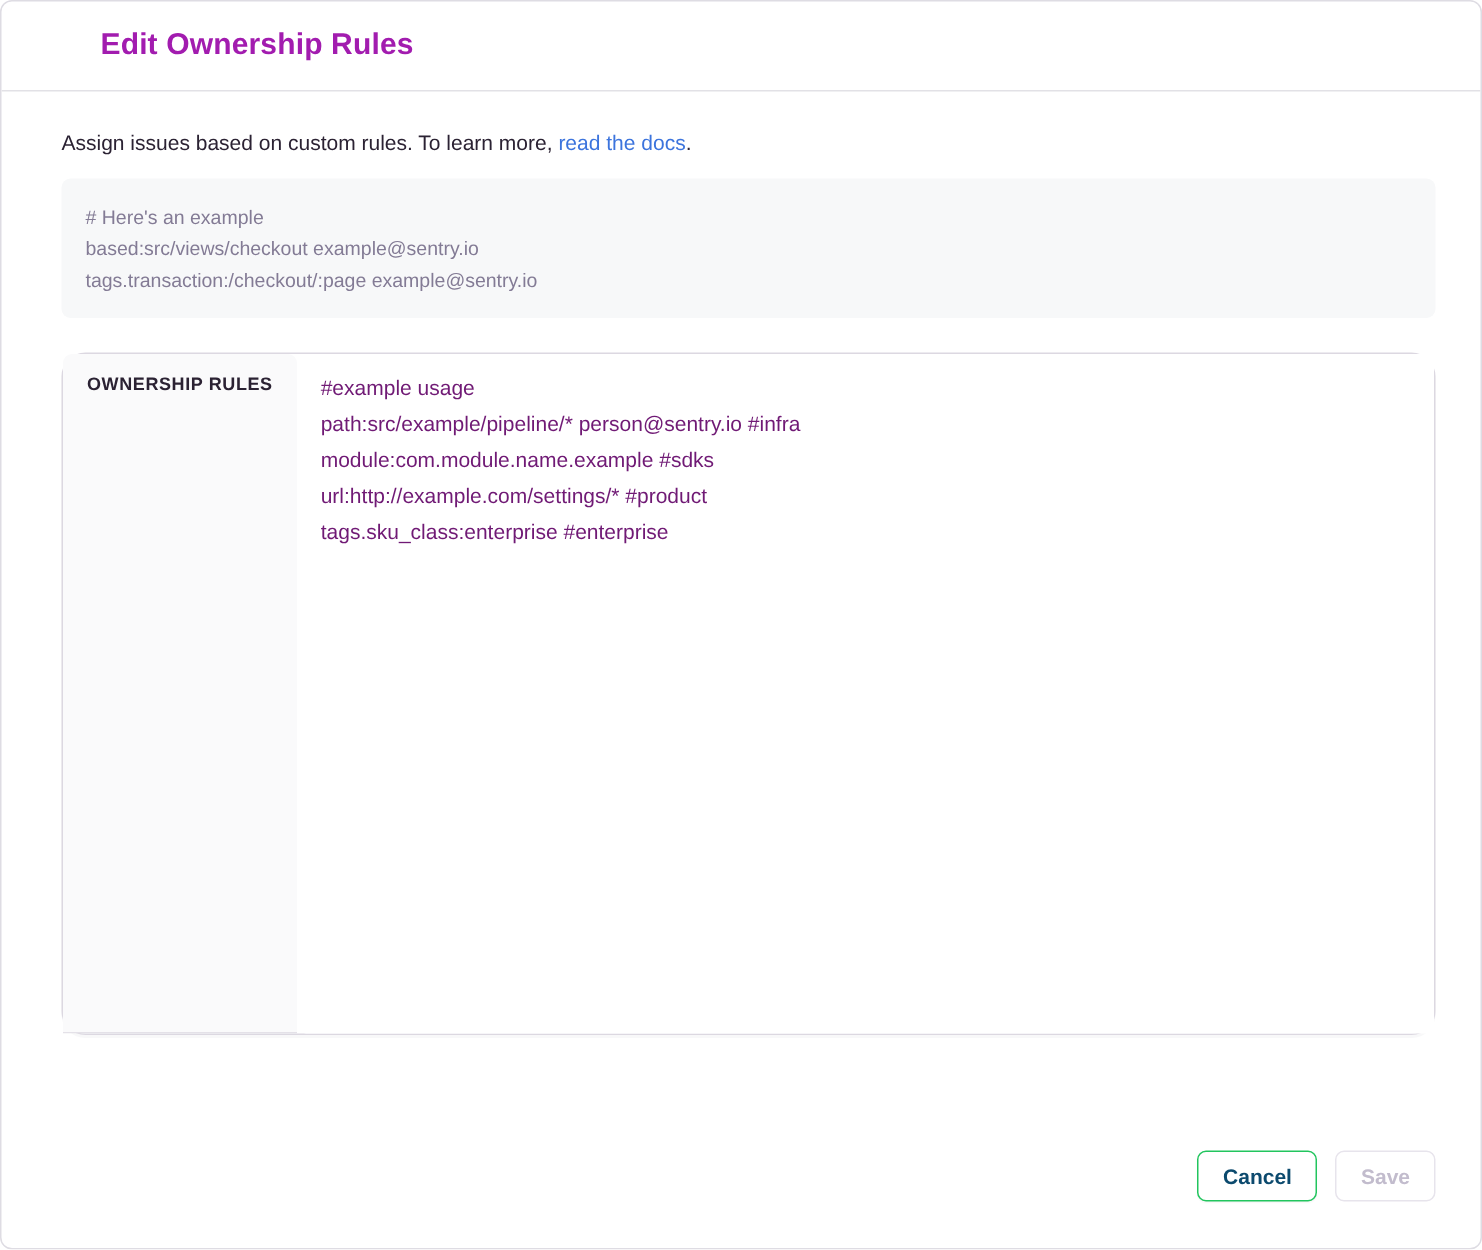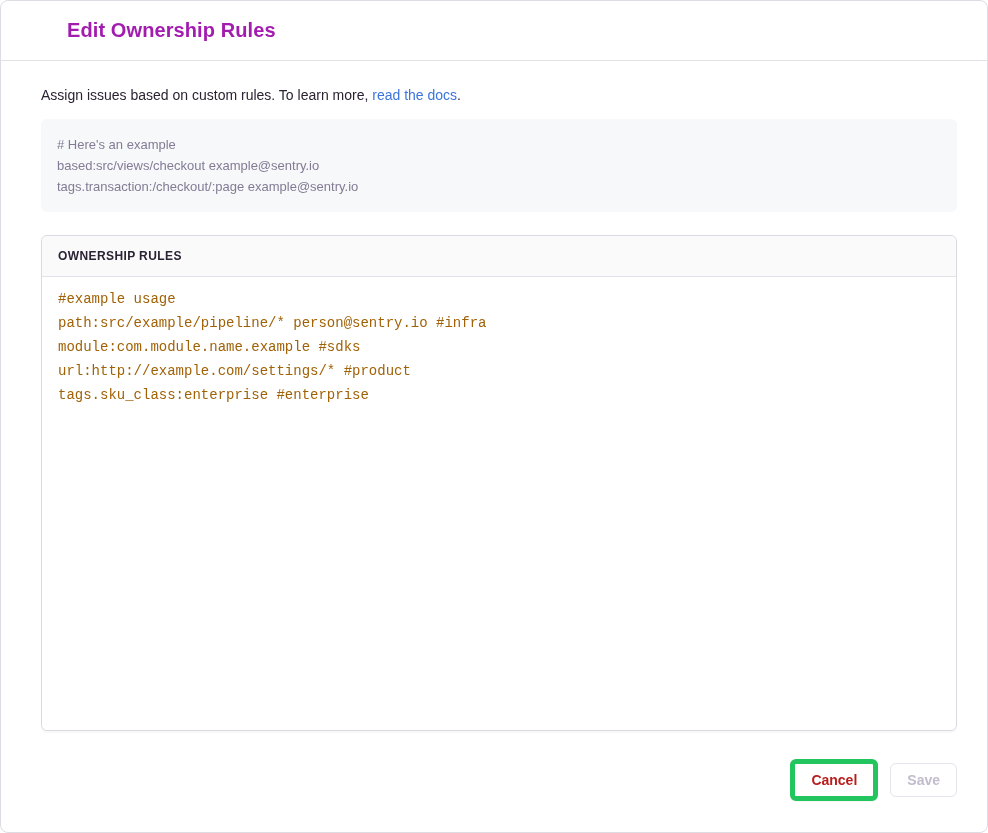--- a/index.html
+++ b/index.html
@@ -63,25 +63,24 @@
     font-size: 13px;
     line-height: 21px;
     color: #837b95;
     white-space: pre;
     overflow: hidden;
   }
 
   .panel {
     margin-top: 23px;
     border: 1px solid #dcd8e1;
-    border-radius: 6px;
+    border-radius: 16px;
     background: #ffffff;
     box-shadow: 0 2px 0 rgba(43, 34, 51, 0.03);
     display: flex;
-    flex-direction: column;
   }
   .panel-header {
     flex: 0 0 auto;
     background: #fafafb;
     border-bottom: 1px solid #e4e1e8;
     border-radius: 6px 6px 0 0;
     padding: 13px 16px;
     font-size: 12px;
     font-weight: bold;
     letter-spacing: 0.4px;
@@ -91,24 +90,24 @@
   .panel textarea {
     display: block;
     width: 100%;
     height: 453px;
     border: none;
     outline: none;
     resize: none;
     background: #ffffff;
     border-radius: 0 0 6px 6px;
     padding: 10px 16px;
-    font-family: Liberation Mono, monospace;
+    font-family: Liberation Sans, sans-serif;
     font-size: 14px;
     line-height: 24px;
-    color: #a16207;
+    color: #701a75;
     white-space: pre;
     overflow: auto;
   }
 
   .modal-footer {
     flex: 0 0 auto;
     padding: 27px 30px 31px 30px;
     display: flex;
     justify-content: flex-end;
     align-items: center;
@@ -118,22 +117,22 @@
     font-family: "Liberation Sans", sans-serif;
     font-size: 14px;
     font-weight: bold;
     line-height: 1;
     padding: 9px 16px;
     border-radius: 6px;
     background: #ffffff;
     cursor: pointer;
   }
   .btn-cancel {
-    border: 5px solid #22c55e;
-    color: #b91c1c;
+    border: 1px solid #22c55e;
+    color: #0c4a6e;
     box-shadow: 0 1px 1px rgba(43, 34, 51, 0.04);
     text-align: center;
   }
   .btn-save[disabled] {
     border: 1px solid #e7e4ec;
     color: #c2bccd;
     background: #ffffff;
     cursor: default;
   }
 </style>

